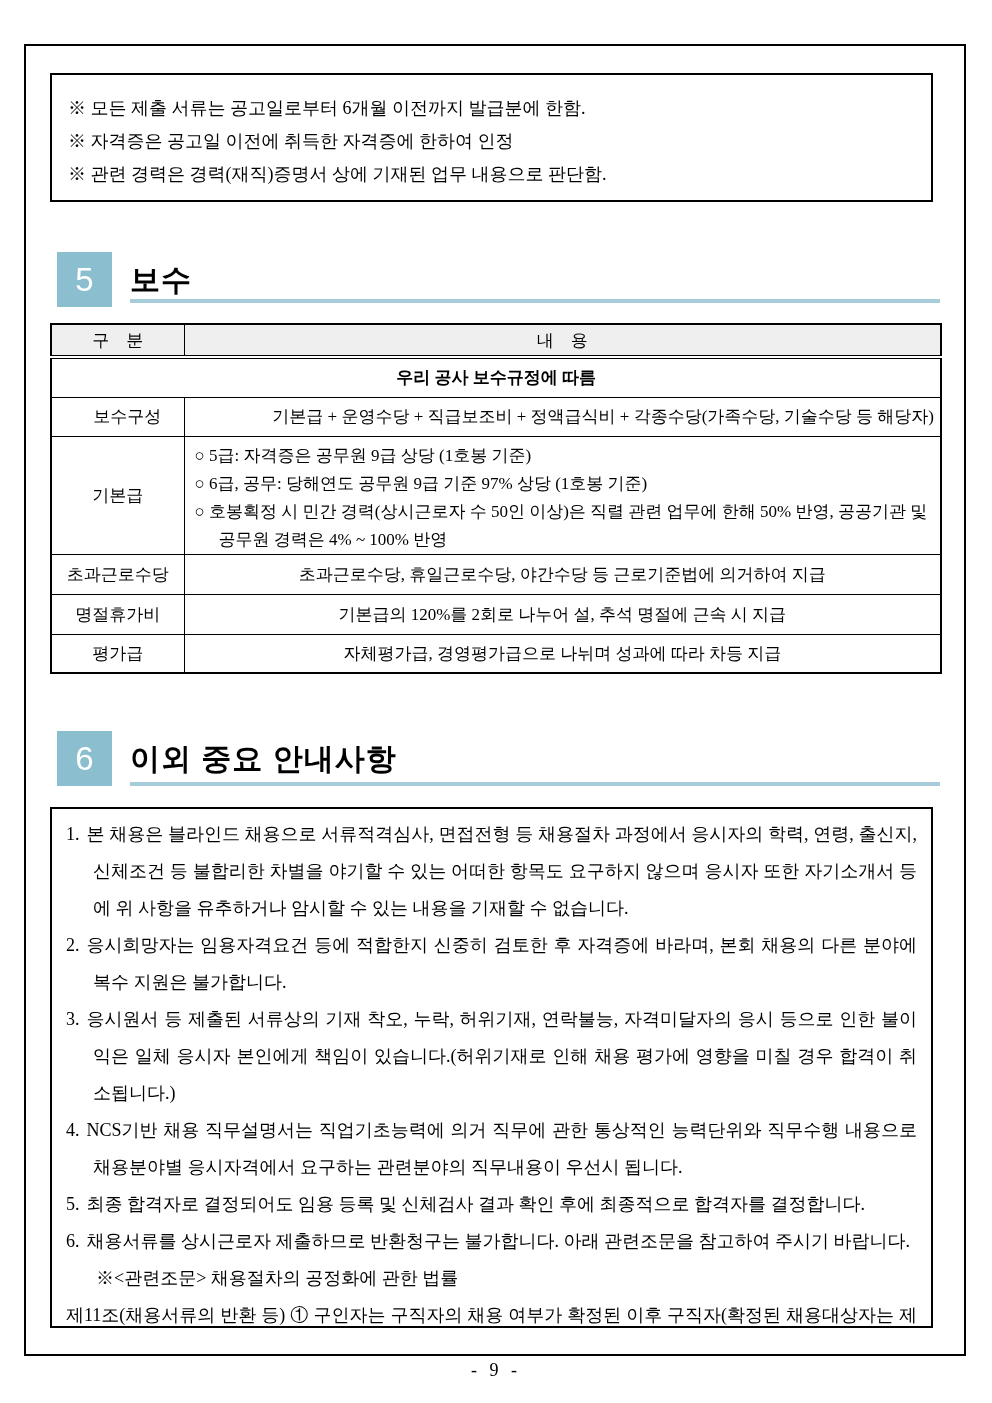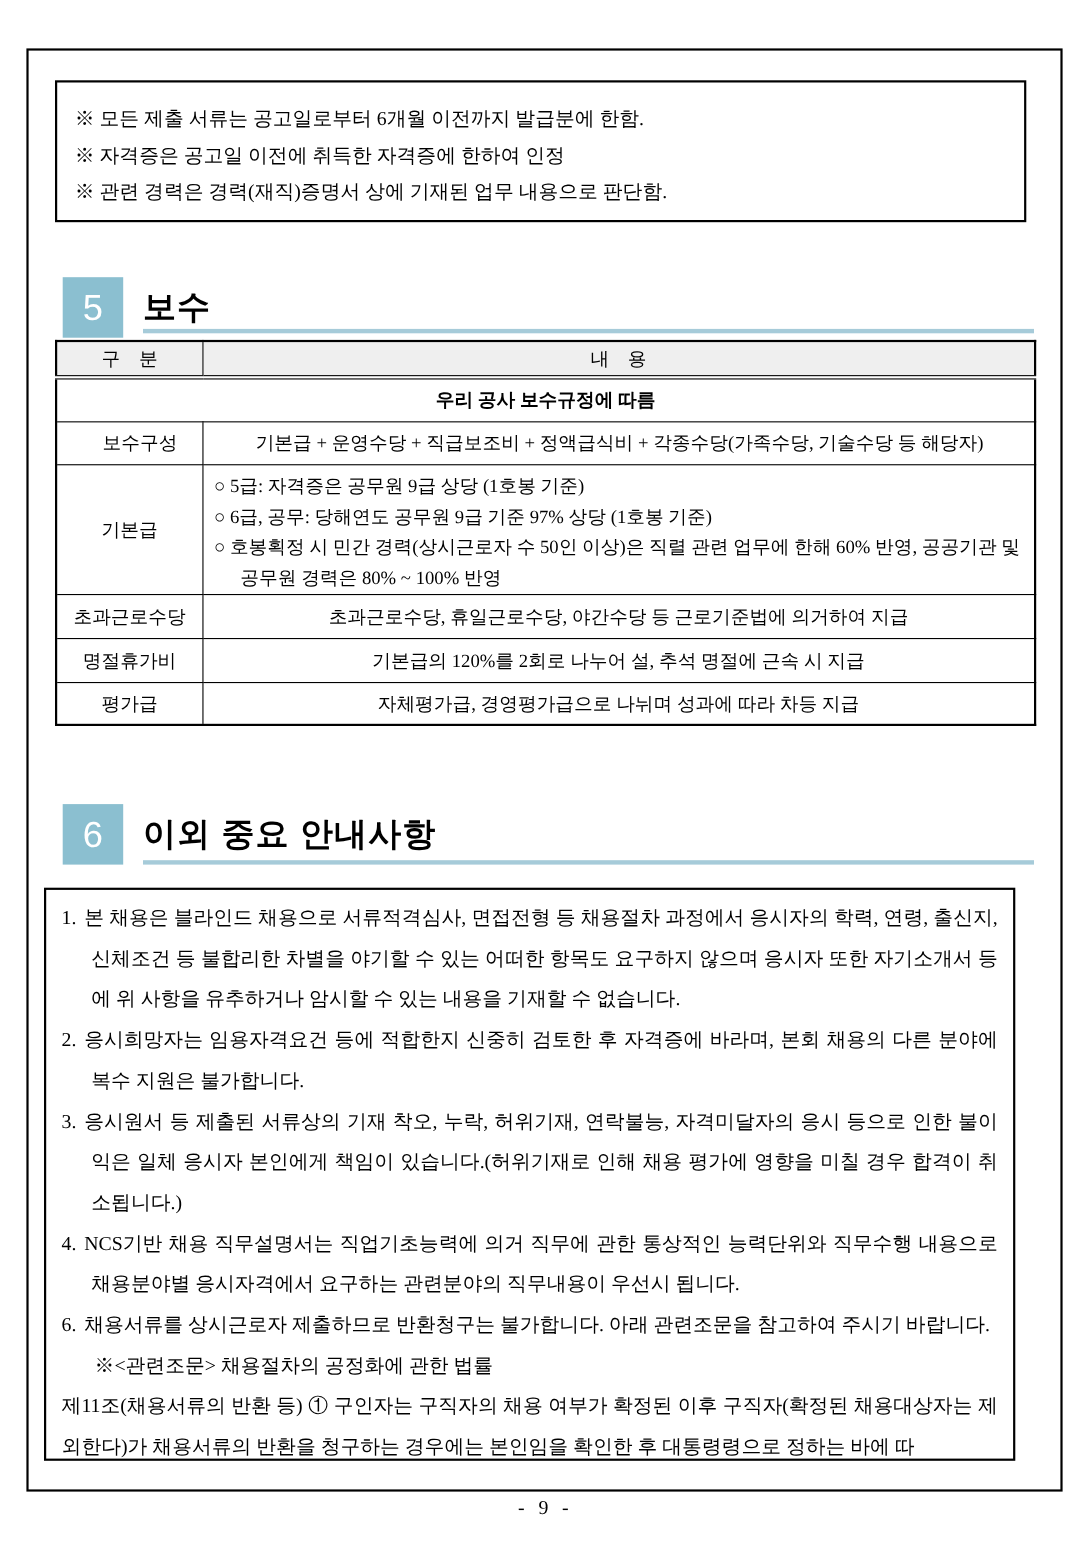--- a/index.html
+++ b/index.html
@@ -30,51 +30,51 @@
   .sec-title {
     position:absolute; left:130px; height:55px; line-height:55px;
     font-family:"Liberation Sans","DejaVu Sans",sans-serif;
     font-size:30px; font-weight:700; letter-spacing:1px; white-space:nowrap;text-align:center;
   }
   .sec-underline {
     position:absolute; left:130px; width:810px; height:4px; background:#a6cbd9;
   }
 
   
-  .table-wrap { position:absolute; left:50px; top:309px; width:892px; }
+  .table-wrap { position:absolute; left:50px; top:323px; width:892px; }
   table.comp {
     width:892px; border-collapse:collapse; table-layout:fixed;
     font-size:17px;
   }
   table.comp col.c1 { width:133px; }
   table.comp th, table.comp td {
     border:1px solid #000; overflow:hidden; padding:0 6px;
     text-align:center; vertical-align:middle;
   }
   table.comp { border:2px solid #000; }
   tr.hdr th {
     height:33px; background:#efefef; font-weight:400;
     border-bottom:4px double #000;
   }
   tr.merged td { height:40px; font-weight:700; }
   tr.r-comp td { height:39px;padding-left:25px; }
-  tr.r-comp td.content { text-align:center; white-space:nowrap; padding-left:8px; }
+  tr.r-comp td.content { text-align:right; white-space:nowrap; padding-left:8px; }
   tr.r-base td { height:114px; }
   tr.r-base td.content {
     text-align:left; padding:5px 8px 0 10px; vertical-align:top;
   }
   .base-line {
     line-height:28px; padding-left:24px; text-indent:-24px; text-align:left;
   }
   tr.r-over td, tr.r-hol td { height:40px; }
   tr.r-eval td { height:39px; }
 
   
   .info-box {
-    position:absolute; left:40px; top:807px; width:883px; height:521px;
+    position:absolute; left:50px; top:807px; width:883px; height:521px;
     border:2px solid #000; padding:7px 14px 0 14px; overflow:hidden;
   }
   .nitem {
     font-size:18px; line-height:37px; text-align:justify;
     padding-left:27px; text-indent:-27px;
   }
   .nitem .num { margin-right:7px; }
   .law-heading { font-size:18px; line-height:37px; white-space:nowrap;margin-left:30px; }
   .law-body { font-size:18px; line-height:37px; text-align:justify; }
 
@@ -115,21 +115,21 @@
       </tr>
       <tr class="r-comp">
         <td>보수구성</td>
         <td class="content">기본급 + 운영수당 + 직급보조비 + 정액급식비 + 각종수당(가족수당, 기술수당 등 해당자)</td>
       </tr>
       <tr class="r-base">
         <td>기본급</td>
         <td class="content">
           <div class="base-line">○ 5급: 자격증은 공무원 9급 상당 (1호봉 기준)</div>
           <div class="base-line">○ 6급, 공무: 당해연도 공무원 9급 기준 97% 상당 (1호봉 기준)</div>
-          <div class="base-line">○ 호봉획정 시 민간 경력(상시근로자 수 50인 이상)은 직렬 관련 업무에 한해 60% 반영, 공공기관 및 공무원 경력은 80% ~ 100% 반영</div>
+          <div class="base-line">○ 호봉획정 시 민간 경력(상시근로자 수 50인 이상)은 직렬 관련 업무에 한해 50% 반영, 공공기관 및 공무원 경력은 4% ~ 100% 반영</div>
         </td>
       </tr>
       <tr class="r-over">
         <td>초과근로수당</td>
         <td>초과근로수당, 휴일근로수당, 야간수당 등 근로기준법에 의거하여 지급</td>
       </tr>
       <tr class="r-hol">
         <td>명절휴가비</td>
         <td>기본급의 120%를 2회로 나누어 설, 추석 명절에 근속 시 지급</td>
       </tr>
@@ -152,20 +152,23 @@
     <p class="nitem">
       <span class="num">2.</span><span>응시희망자는 임용자격요건 등에 적합한지 신중히 검토한 후 자격증에 바라며, 본회 채용의 다른 분야에 복수 지원은 불가합니다.</span>
     </p>
     <p class="nitem">
       <span class="num">3.</span><span>응시원서 등 제출된 서류상의 기재 착오, 누락, 허위기재, 연락불능, 자격미달자의 응시 등으로 인한 불이익은 일체 응시자 본인에게 책임이 있습니다.(허위기재로 인해 채용 평가에 영향을 미칠 경우 합격이 취소됩니다.)</span>
     </p>
     <p class="nitem">
       <span class="num">4.</span><span>NCS기반 채용 직무설명서는 직업기초능력에 의거 직무에 관한 통상적인 능력단위와 직무수행 내용으로 채용분야별 응시자격에서 요구하는 관련분야의 직무내용이 우선시 됩니다.</span>
     </p>
     <p class="nitem">
+      <span class="num">5.</span><span>최종 합격자로 결정되어도 임용 등록 및 신체검사 결과 확인 후에 최종적으로 합격자를 결정합니다.</span>
+    </p>
+    <p class="nitem">
       <span class="num">6.</span><span>채용서류를 상시근로자 제출하므로 반환청구는 불가합니다. 아래 관련조문을 참고하여 주시기 바랍니다.</span>
     </p>
     <p class="law-heading">※&lt;관련조문&gt; 채용절차의 공정화에 관한 법률</p>
     <p class="law-body">제11조(채용서류의 반환 등) ① 구인자는 구직자의 채용 여부가 확정된 이후 구직자(확정된 채용대상자는 제외한다)가 채용서류의 반환을 청구하는 경우에는 본인임을 확인한 후 대통령령으로 정하는 바에 따</p>
   </div>
 
   <div class="footer">- 9 -</div>
 </div>
 
 </body></html>

